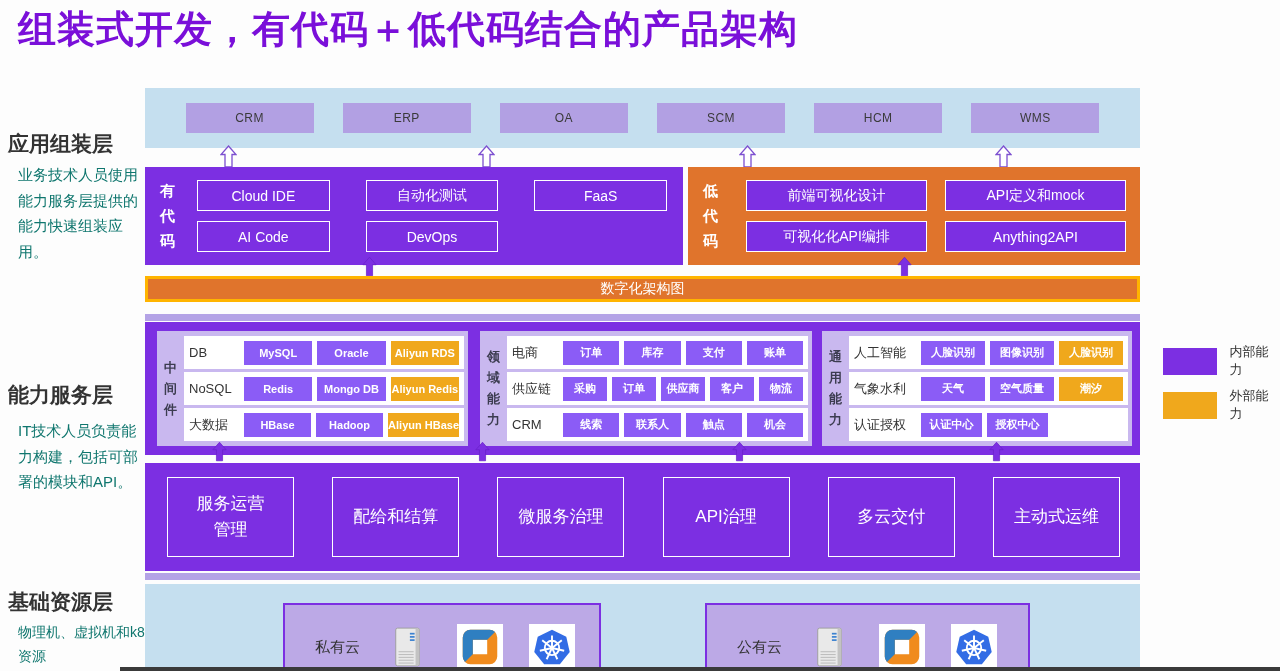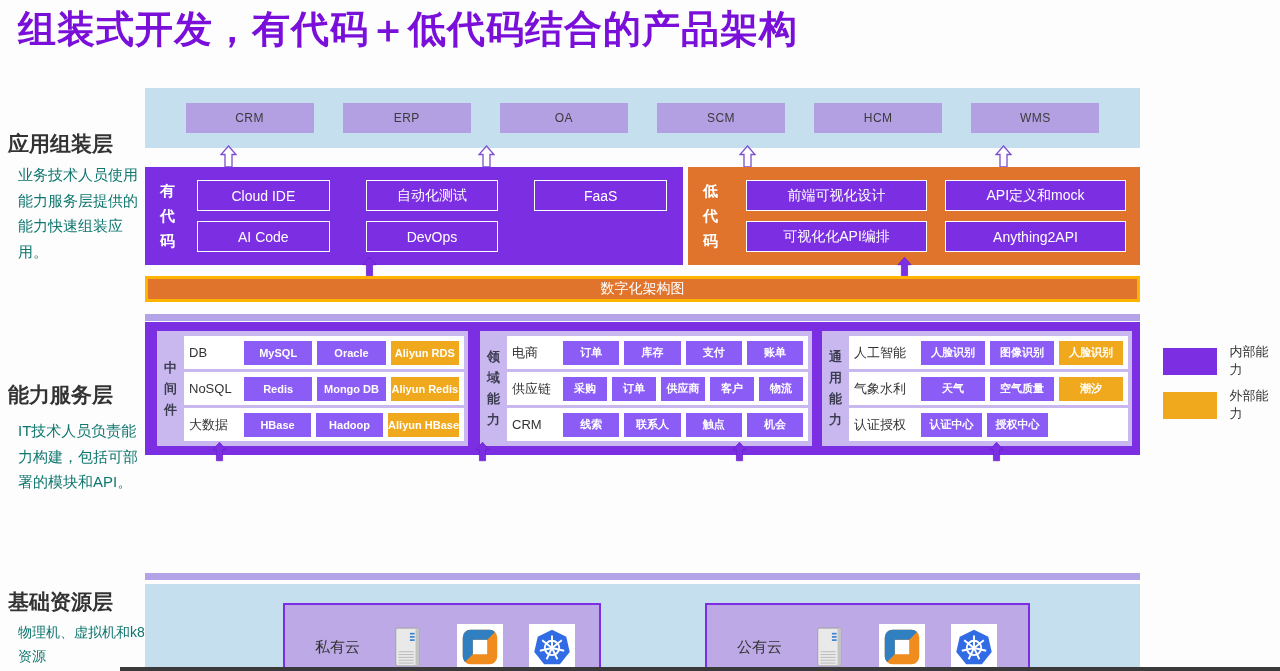--- a/index.html
+++ b/index.html
@@ -285,20 +285,29 @@
   <span class="arrow ar-l2"><svg width="15" height="21" viewBox="0 0 17 23">
         <path d="M8.5 1 L16 9.5 H12 V22 H5 V9.5 H1 Z" fill="#7C2FE2" stroke="#6820c8" stroke-width="0.8"></path>
       </svg></span>
   <span class="arrow ar-l3"><svg width="15" height="21" viewBox="0 0 17 23">
         <path d="M8.5 1 L16 9.5 H12 V22 H5 V9.5 H1 Z" fill="#7C2FE2" stroke="#6820c8" stroke-width="0.8"></path>
       </svg></span>
   <span class="arrow ar-l4"><svg width="15" height="21" viewBox="0 0 17 23">
         <path d="M8.5 1 L16 9.5 H12 V22 H5 V9.5 H1 Z" fill="#7C2FE2" stroke="#6820c8" stroke-width="0.8"></path>
       </svg></span>
 
+  <div class="service-band" id="serviceBand">
+      <div class="service-box">服务运营
+管理</div>
+      <div class="service-box">配给和结算</div>
+      <div class="service-box">微服务治理</div>
+      <div class="service-box">API治理</div>
+      <div class="service-box">多云交付</div>
+      <div class="service-box">主动式运维</div>
+    </div>
 
   <div class="divider dv2"></div>
 
   <div class="infra-band" id="infraBand">
       <div class="cloud-box c0">
         <span class="cloud-label">私有云</span>
         <span class="cloud-icon">
           <svg width="34" height="48" viewBox="0 0 36 44">
             <rect x="5" y="2" width="25" height="40" rx="2" fill="#e9e9e9" stroke="#9d9d9d"></rect>
             <rect x="26" y="2.6" width="4" height="38.8" fill="#c3c3c3"></rect>

